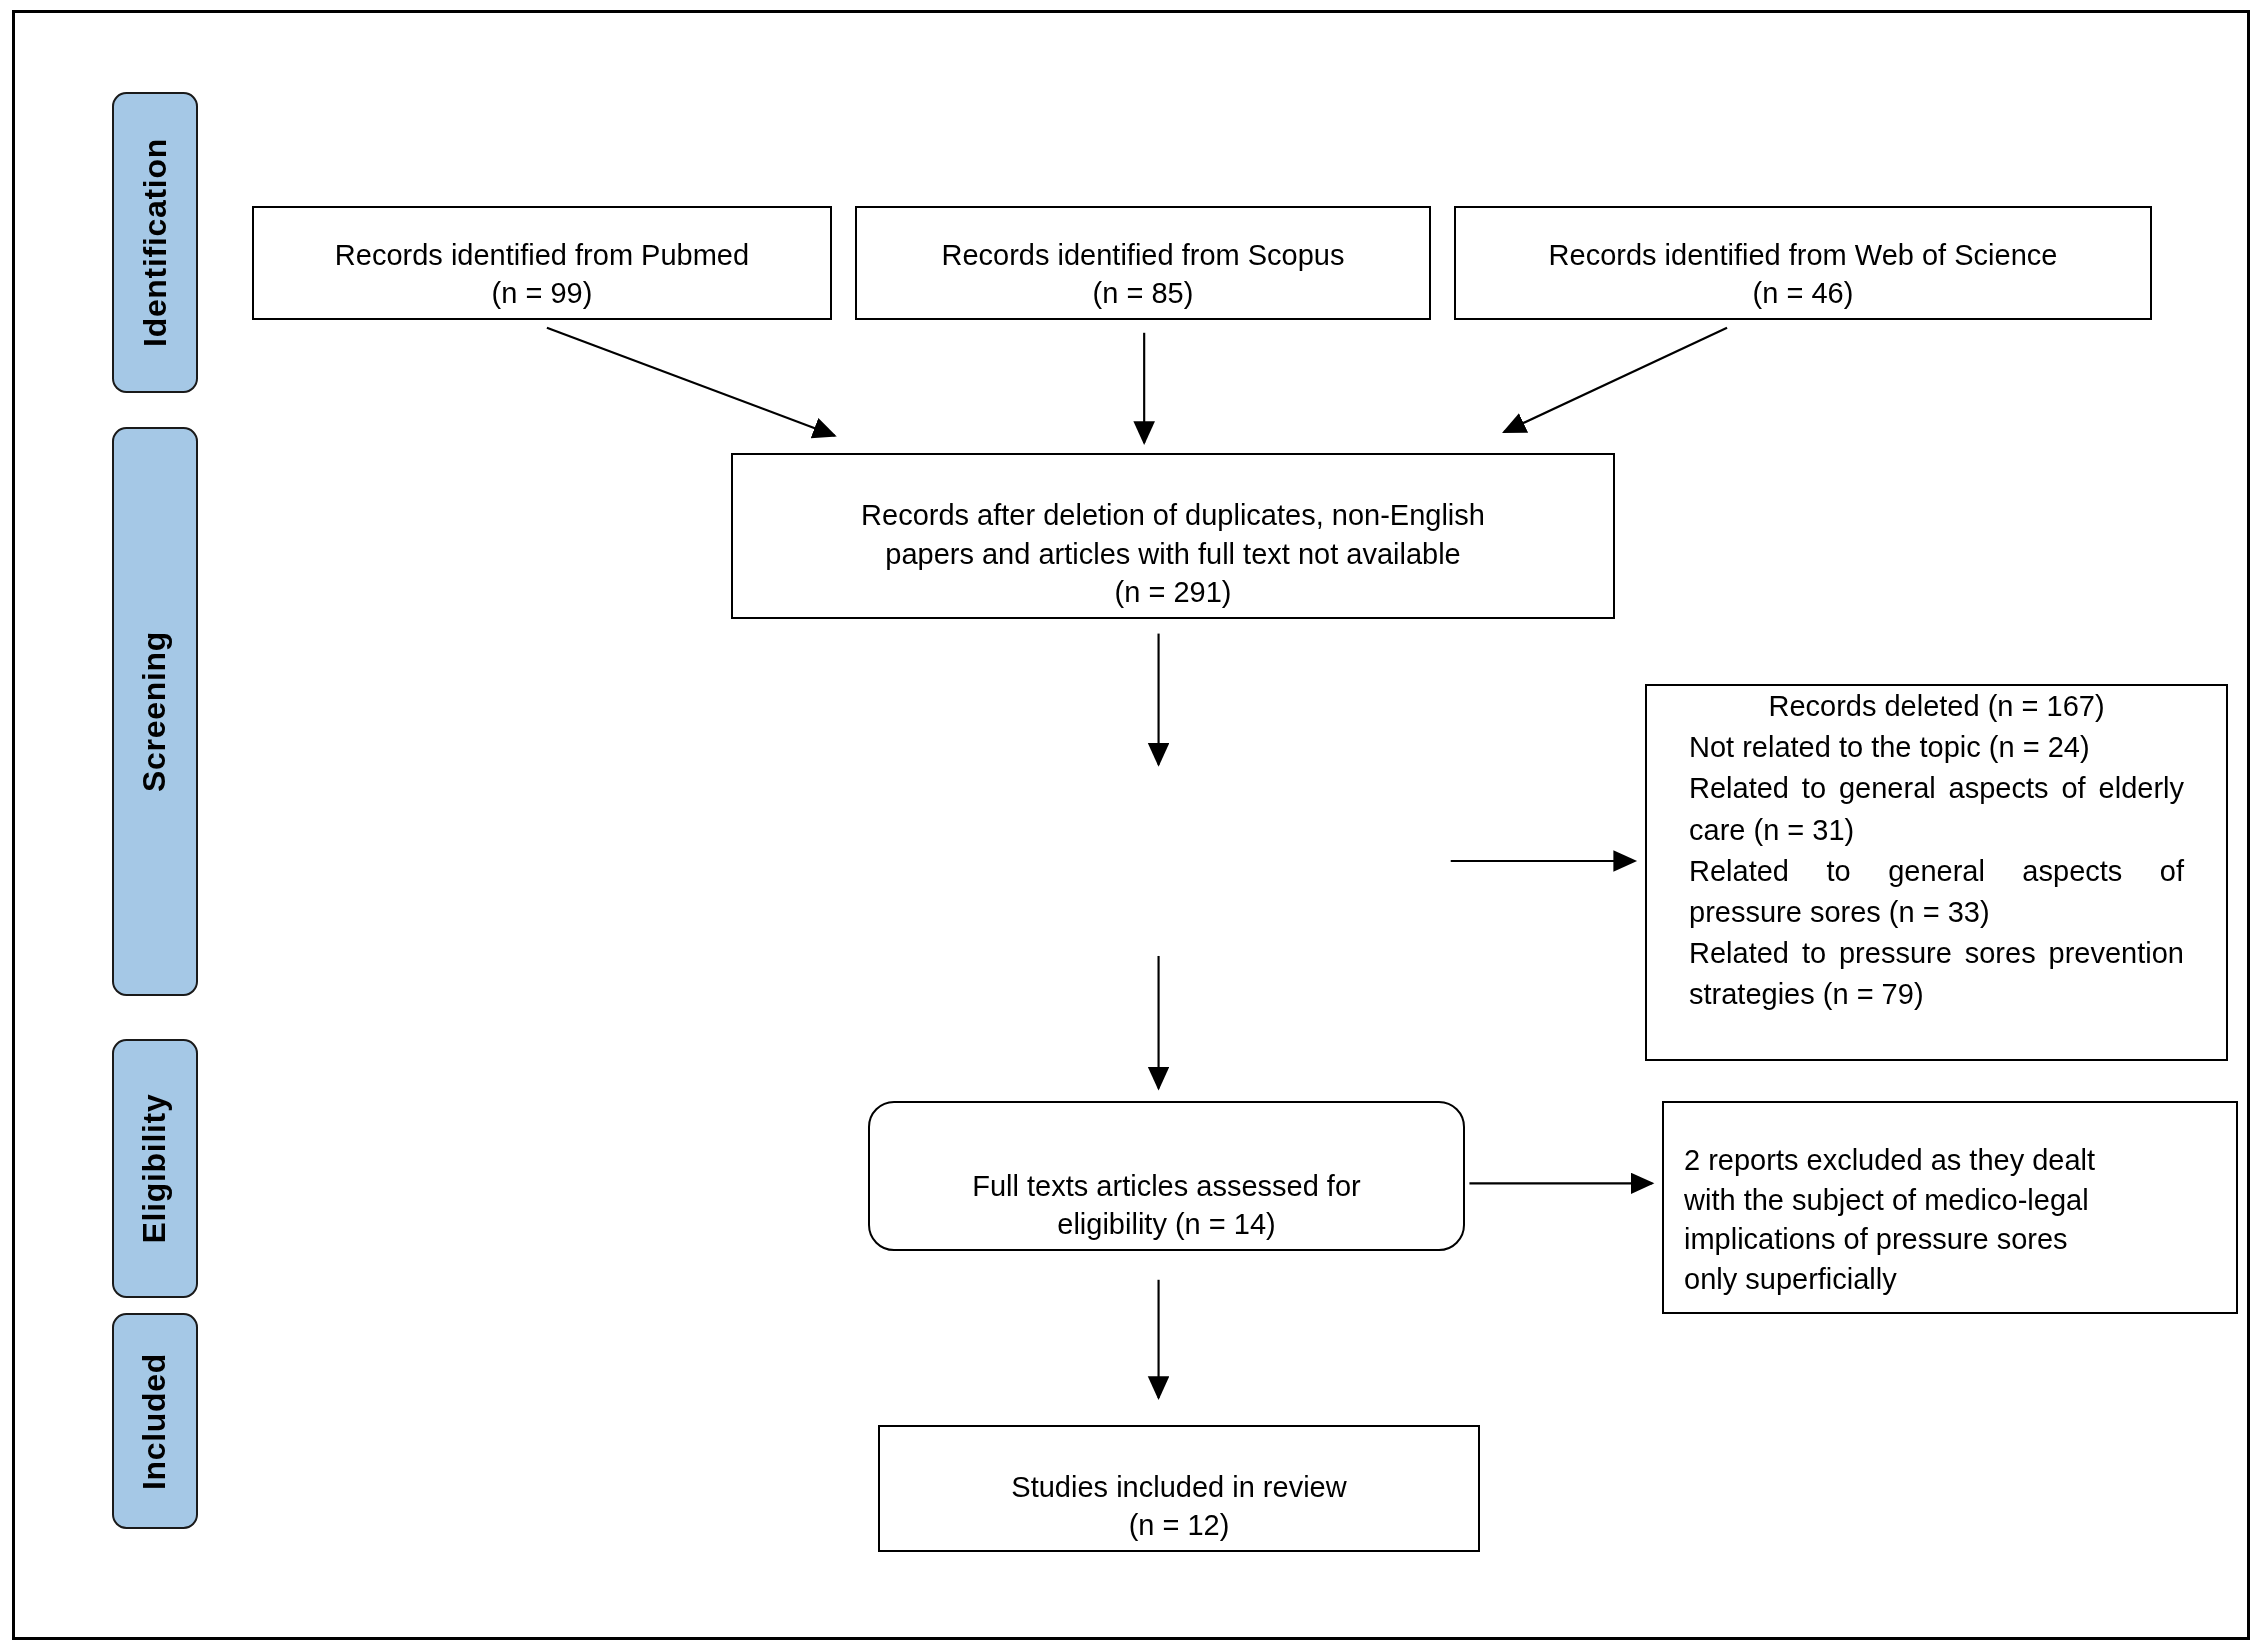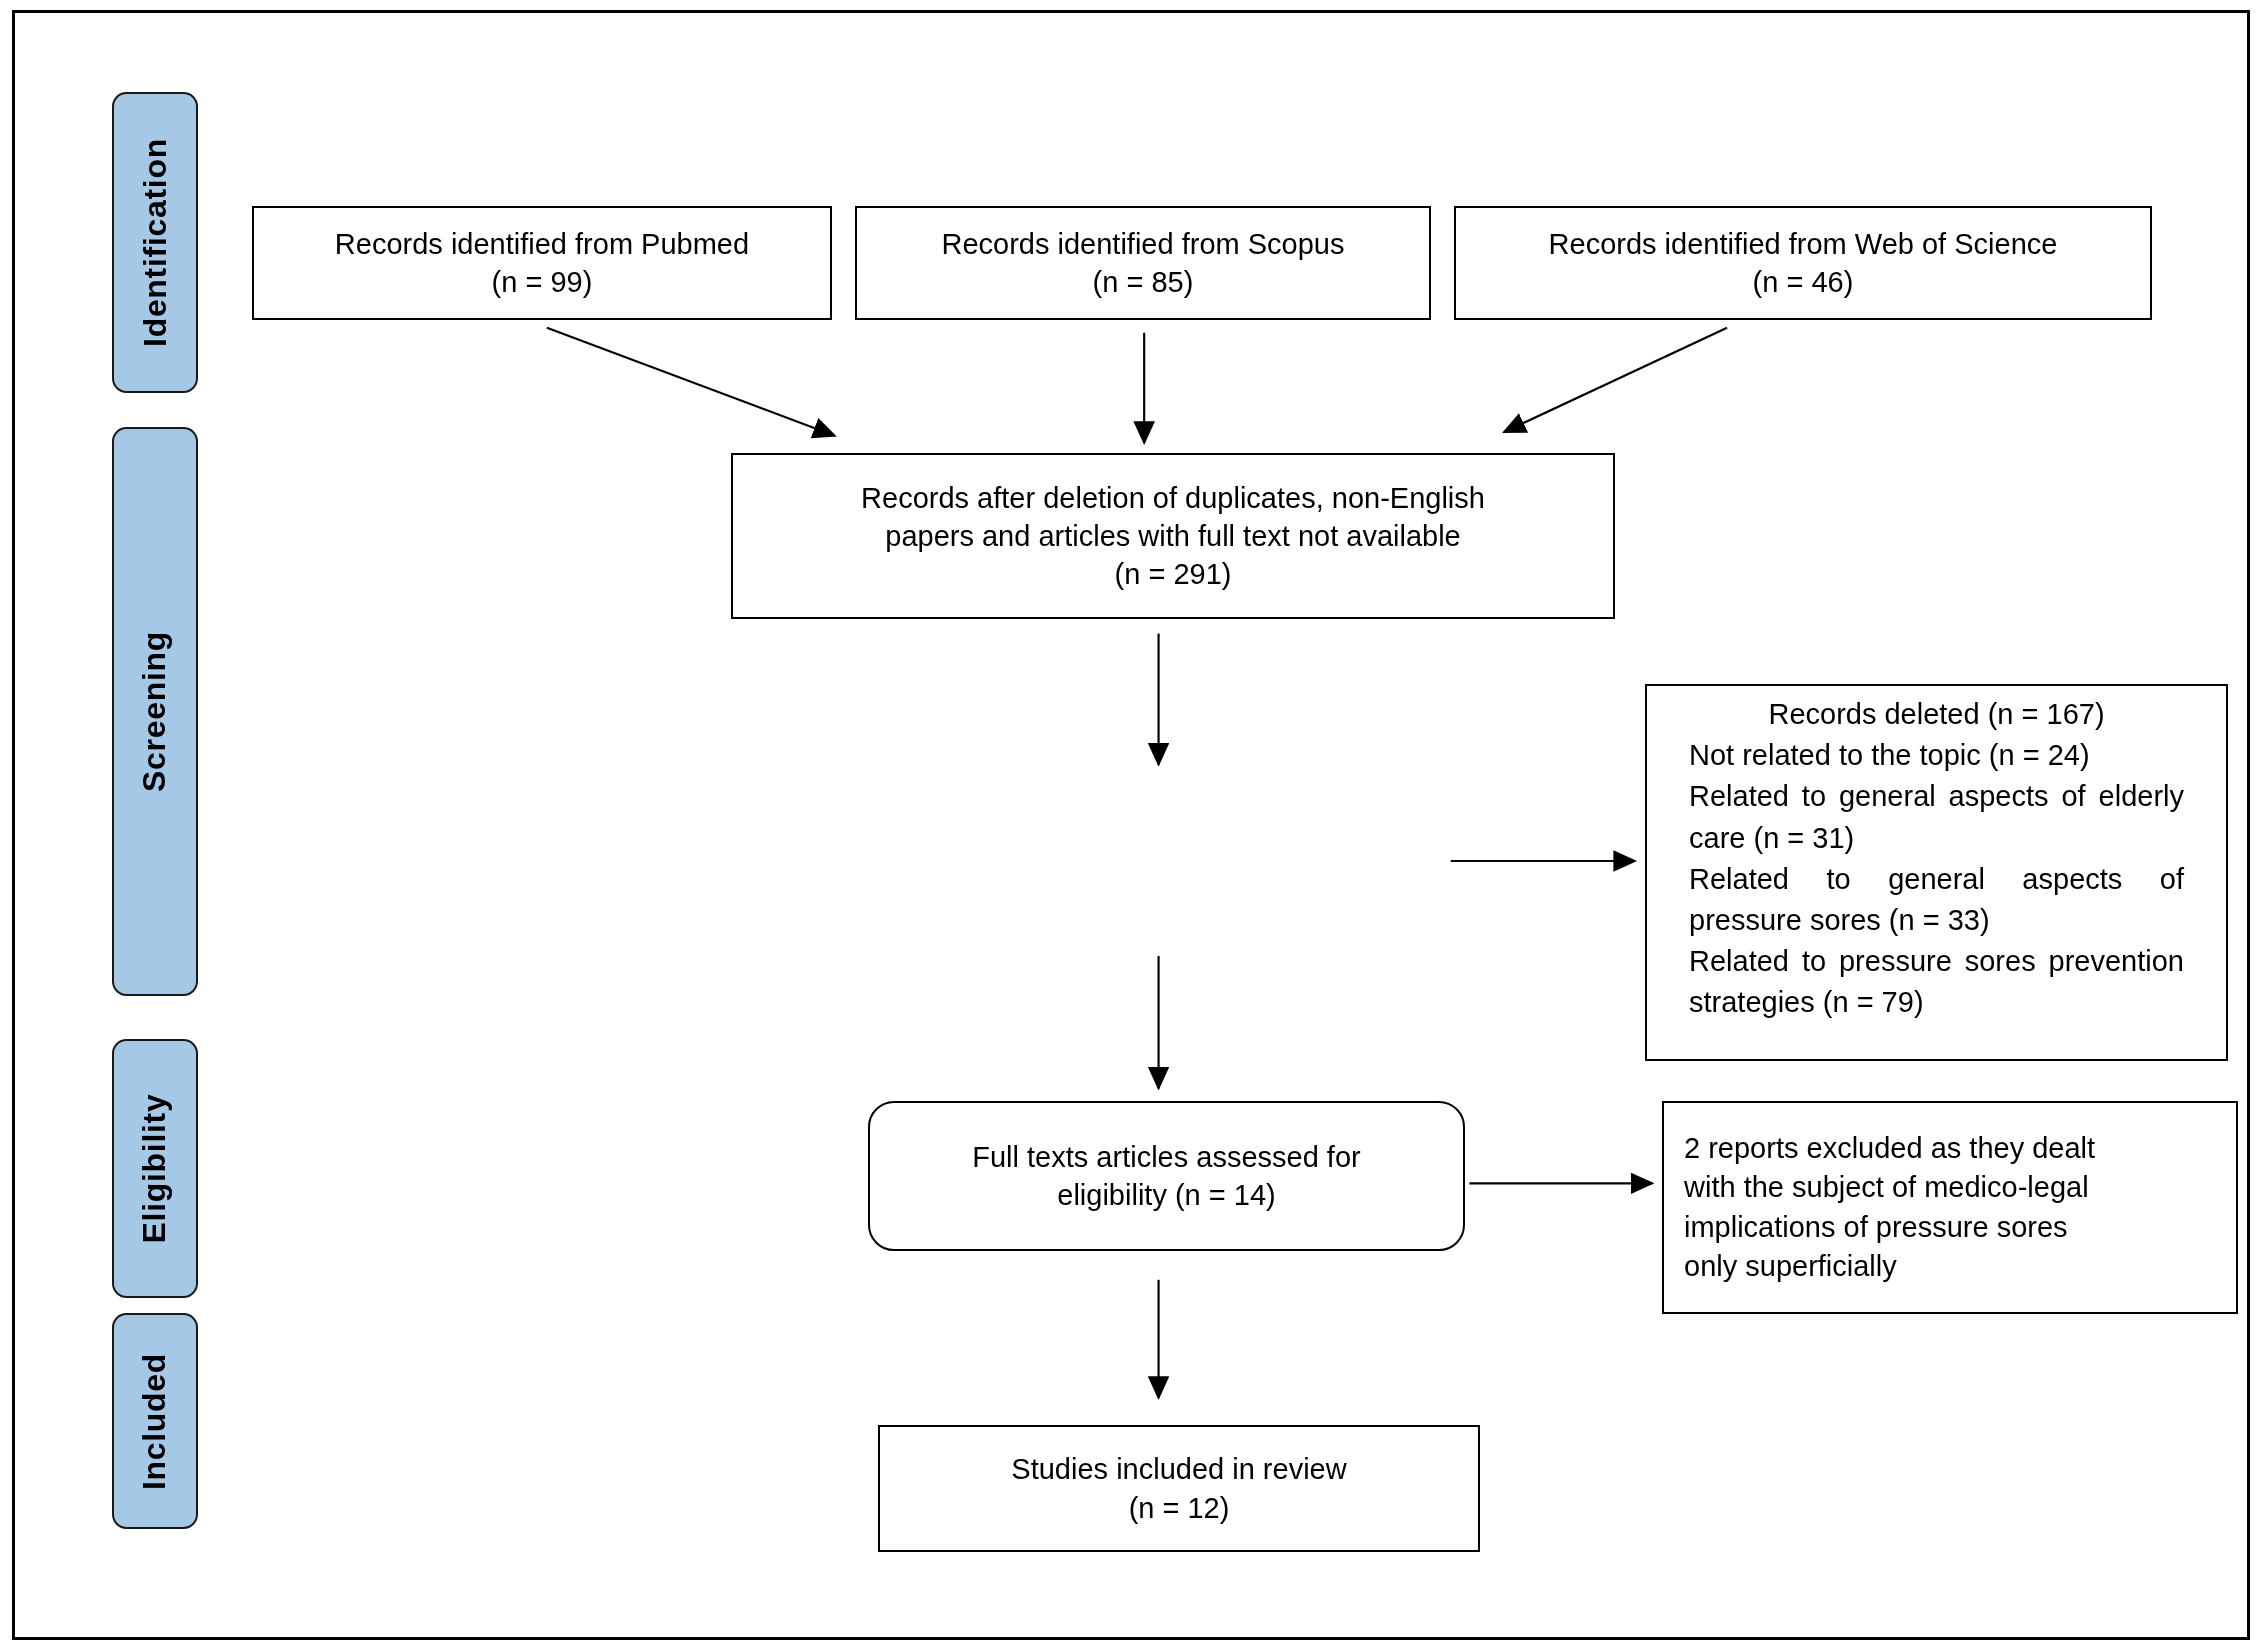--- a/index.html
+++ b/index.html
@@ -47,42 +47,42 @@
   #stage-screening      { top: 427px;  height: 569px; }
   #stage-eligibility    { top: 1039px; height: 259px; }
   #stage-included       { top: 1313px; height: 216px; }
 
   
   .box {
     position: absolute;
     background: #ffffff;
     border: 2.2px solid #000;
     display: flex;
-    align-items: center;
+    align-items: flex-end;
     justify-content: center;
     text-align: center;
     font-size: 29px;
     line-height: 1.32;
     padding: 5.8px 13px;
   }
   .box .text { white-space: pre-line; }
 
   #box-pubmed   { left: 252px;  top: 206px;  width: 580px;  height: 114px; }
   #box-scopus   { left: 855px; top: 206px;  width: 576px;  height: 114px; }
   #box-wos      { left: 1454px; top: 206px;  width: 698px;  height: 114px; }
   #box-dedup    { left: 731px; top: 453px;  width: 884px; height: 166px; }
   #box-abstract { left: 855px; top: 777px; width: 592px;  height: 166px; }
   #box-fulltext { left: 868px; top: 1101px; width: 597px;  height: 150px; border-radius: 26px; }
   #box-included { left: 878px; top: 1411px; width: 602px;  height: 127px; margin-top: 14px; }
 
   #box-deleted {
     left: 1645px; top: 684px; width: 583px; height: 377px;
     display: block;
     text-align: left;
-    padding: 8px 42px;
+    padding: 0 42px;
     line-height: 1.42;
   }
   #box-deleted .title { text-align: center; margin: 0; }
   #box-deleted p { margin: 0; text-align: justify; }
 
   #box-excluded {
     left: 1662px; top: 1101px; width: 576px; height: 213px;
     justify-content: flex-start;
     text-align: left;
     padding: 13px 20px;

